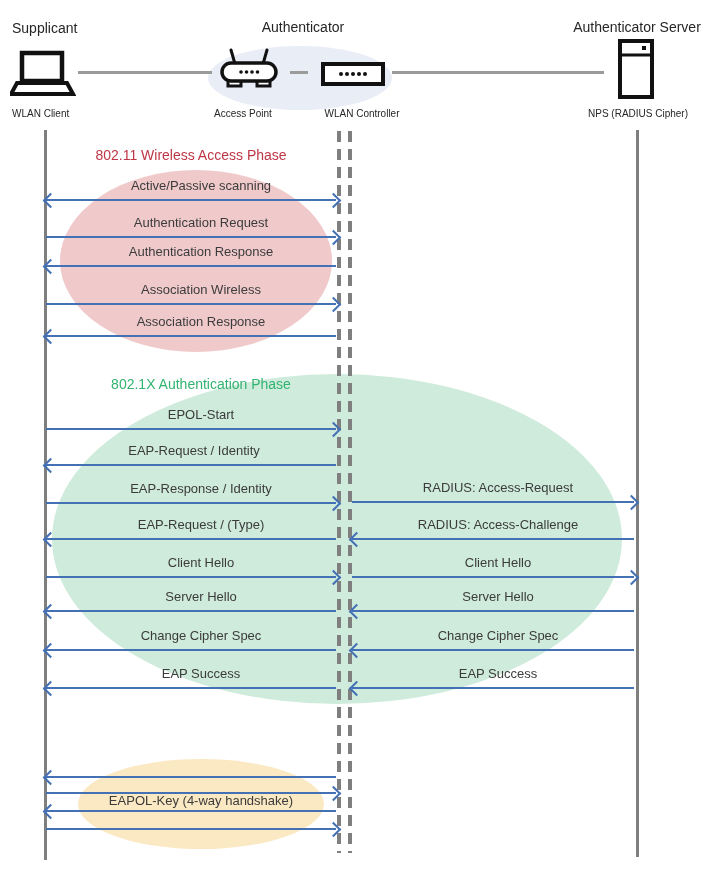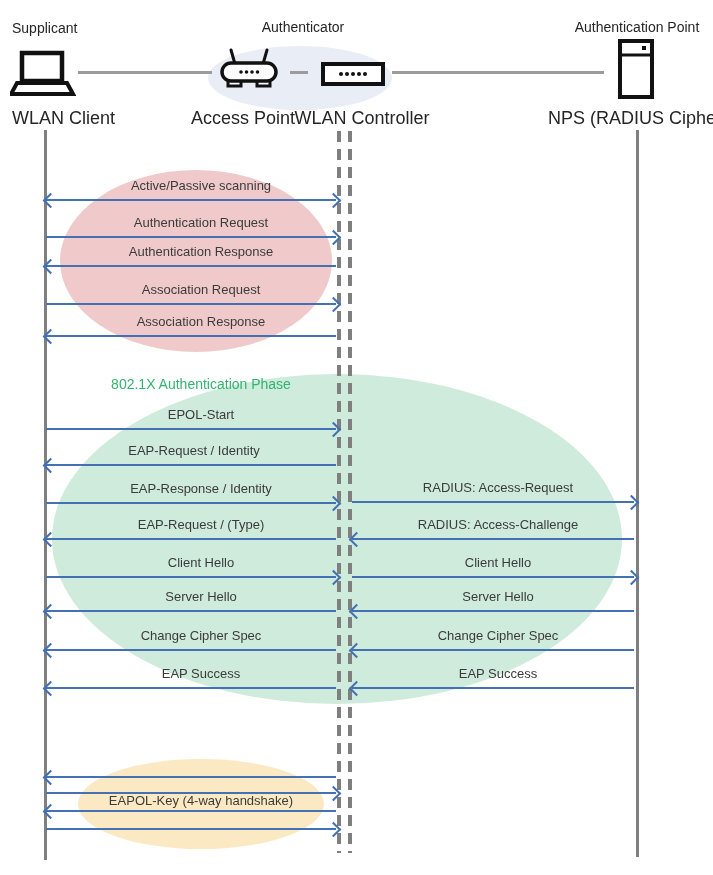--- a/index.html
+++ b/index.html
@@ -2,21 +2,21 @@
 <html><head>
 <meta charset="utf-8">
 <style>
   html,body{margin:0;padding:0;background:#ffffff;}
   #canvas{
     position:relative;width:713px;height:875px;background:#ffffff;overflow:hidden;
     font-family:"Liberation Sans", sans-serif;
   }
   .ellipse{position:absolute;border-radius:50%;}
   .actor-role{position:absolute;font-size:14px;color:#262626;white-space:nowrap;}
-  .actor-device{position:absolute;font-size:18px;color:#262626;white-space:nowrap;}
+  .actor-device{position:absolute;font-size:10px;color:#262626;white-space:nowrap;}
   .centered{transform:translateX(-50%);}
   .phase-title{position:absolute;font-size:14px;white-space:nowrap;text-align:center;}
   .lifeline{position:absolute;width:3px;background:#7f7f7f;}
   .lifeline-dashed{
     position:absolute;width:4px;
     background:repeating-linear-gradient(to bottom,#7f7f7f 0 11px,transparent 11px 18px);
   }
   .connector{position:absolute;height:3px;background:#9b9b9b;top:71px;}
   .msg-line{position:absolute;height:2px;background:#4470b4;}
   .chev{position:absolute;width:9px;height:9px;border-left:2.5px solid #4470b4;border-bottom:2.5px solid #4470b4;}
@@ -34,21 +34,21 @@
   <div class="ellipse" style="left:60px;top:170px;width:272px;height:182px;background:#f0cacb;"></div>
   <div class="ellipse" style="left:52px;top:374px;width:570px;height:330px;background:#cfebdc;"></div>
   <div class="ellipse" style="left:78px;top:759px;width:246px;height:90px;background:#fbe9c4;"></div>
 
   <div class="connector" style="left:78px;width:134px;"></div>
   <div class="connector" style="left:290px;width:18px;"></div>
   <div class="connector" style="left:392px;width:212px;"></div>
 
   <div class="actor-role" style="left:12px;top:20px;">Supplicant</div>
   <div class="actor-role centered" style="left:303px;top:19px;">Authenticator</div>
-  <div class="actor-role centered" style="left:637px;top:19px;">Authentication Point</div>
+  <div class="actor-role centered" style="left:637px;top:19px;">Authenticator Server</div>
 
   <svg class="icon" style="left:10px;top:50px;" width="66" height="48" viewBox="0 0 66 48">
     <rect x="12" y="3" width="40" height="28" fill="#ffffff" stroke="#111111" stroke-width="4.5"></rect>
     <polygon points="7,33 57,33 63,44 1,44" fill="#ffffff" stroke="#111111" stroke-width="4"></polygon>
   </svg>
 
   <svg class="icon" style="left:219px;top:48px;" width="60" height="44" viewBox="0 0 60 44">
     <path d="M16,16 L12,2" stroke="#111111" stroke-width="3" stroke-linecap="round" fill="none"></path>
     <path d="M44,16 L48,2" stroke="#111111" stroke-width="3" stroke-linecap="round" fill="none"></path>
     <rect x="9" y="30" width="13" height="8" fill="#ffffff" stroke="#111111" stroke-width="3"></rect>
@@ -78,36 +78,37 @@
   <div class="actor-device" style="left:12px;top:108px;">WLAN Client</div>
   <div class="actor-device centered" style="left:243px;top:108px;">Access Point</div>
   <div class="actor-device centered" style="left:362px;top:108px;">WLAN Controller</div>
   <div class="actor-device centered" style="left:638px;top:108px;">NPS (RADIUS Cipher)</div>
 
   <div class="lifeline" style="left:44px;top:130px;height:730px;"></div>
   <div class="lifeline-dashed" style="left:337px;top:131px;height:722px;"></div>
   <div class="lifeline-dashed" style="left:348px;top:131px;height:722px;"></div>
   <div class="lifeline" style="left:636px;top:130px;height:727px;"></div>
 
+  <div class="phase-title centered" style="left:191px;top:147px;color:#be3645;">802.11 Wireless Access Phase</div>
   <div class="phase-title centered" style="left:201px;top:376px;color:#33b370;">802.1X Authentication Phase</div>
 
   <div id="message-layer">
       <div class="msg-line" style="left: 46px; top: 199px; width: 290px;"></div>
       <div class="chev chev-left" style="left: 45px; top: 195px;"></div>
       <div class="chev chev-right" style="left: 328px; top: 195px;"></div>
       <div class="msg-label" style="left: 201px; top: 178px;">Active/Passive scanning</div>
       <div class="msg-line" style="left: 46px; top: 236px; width: 290px;"></div>
       <div class="chev chev-right" style="left: 328px; top: 232px;"></div>
       <div class="msg-label" style="left: 201px; top: 215px;">Authentication Request</div>
       <div class="msg-line" style="left: 46px; top: 265px; width: 290px;"></div>
       <div class="chev chev-left" style="left: 45px; top: 261px;"></div>
       <div class="msg-label" style="left: 201px; top: 244px;">Authentication Response</div>
       <div class="msg-line" style="left: 46px; top: 303px; width: 290px;"></div>
       <div class="chev chev-right" style="left: 328px; top: 299px;"></div>
-      <div class="msg-label" style="left: 201px; top: 282px;">Association Request</div>
+      <div class="msg-label" style="left: 201px; top: 282px;">Association Wireless</div>
       <div class="msg-line" style="left: 46px; top: 335px; width: 290px;"></div>
       <div class="chev chev-left" style="left: 45px; top: 331px;"></div>
       <div class="msg-label" style="left: 201px; top: 314px;">Association Response</div>
       <div class="msg-line" style="left: 46px; top: 428px; width: 290px;"></div>
       <div class="chev chev-right" style="left: 328px; top: 424px;"></div>
       <div class="msg-label" style="left: 201px; top: 407px;">EPOL-Start</div>
       <div class="msg-line" style="left: 46px; top: 464px; width: 290px;"></div>
       <div class="chev chev-left" style="left: 45px; top: 460px;"></div>
       <div class="msg-label" style="left: 194px; top: 443px;">EAP-Request / Identity</div>
       <div class="msg-line" style="left: 46px; top: 502px; width: 290px;"></div>

